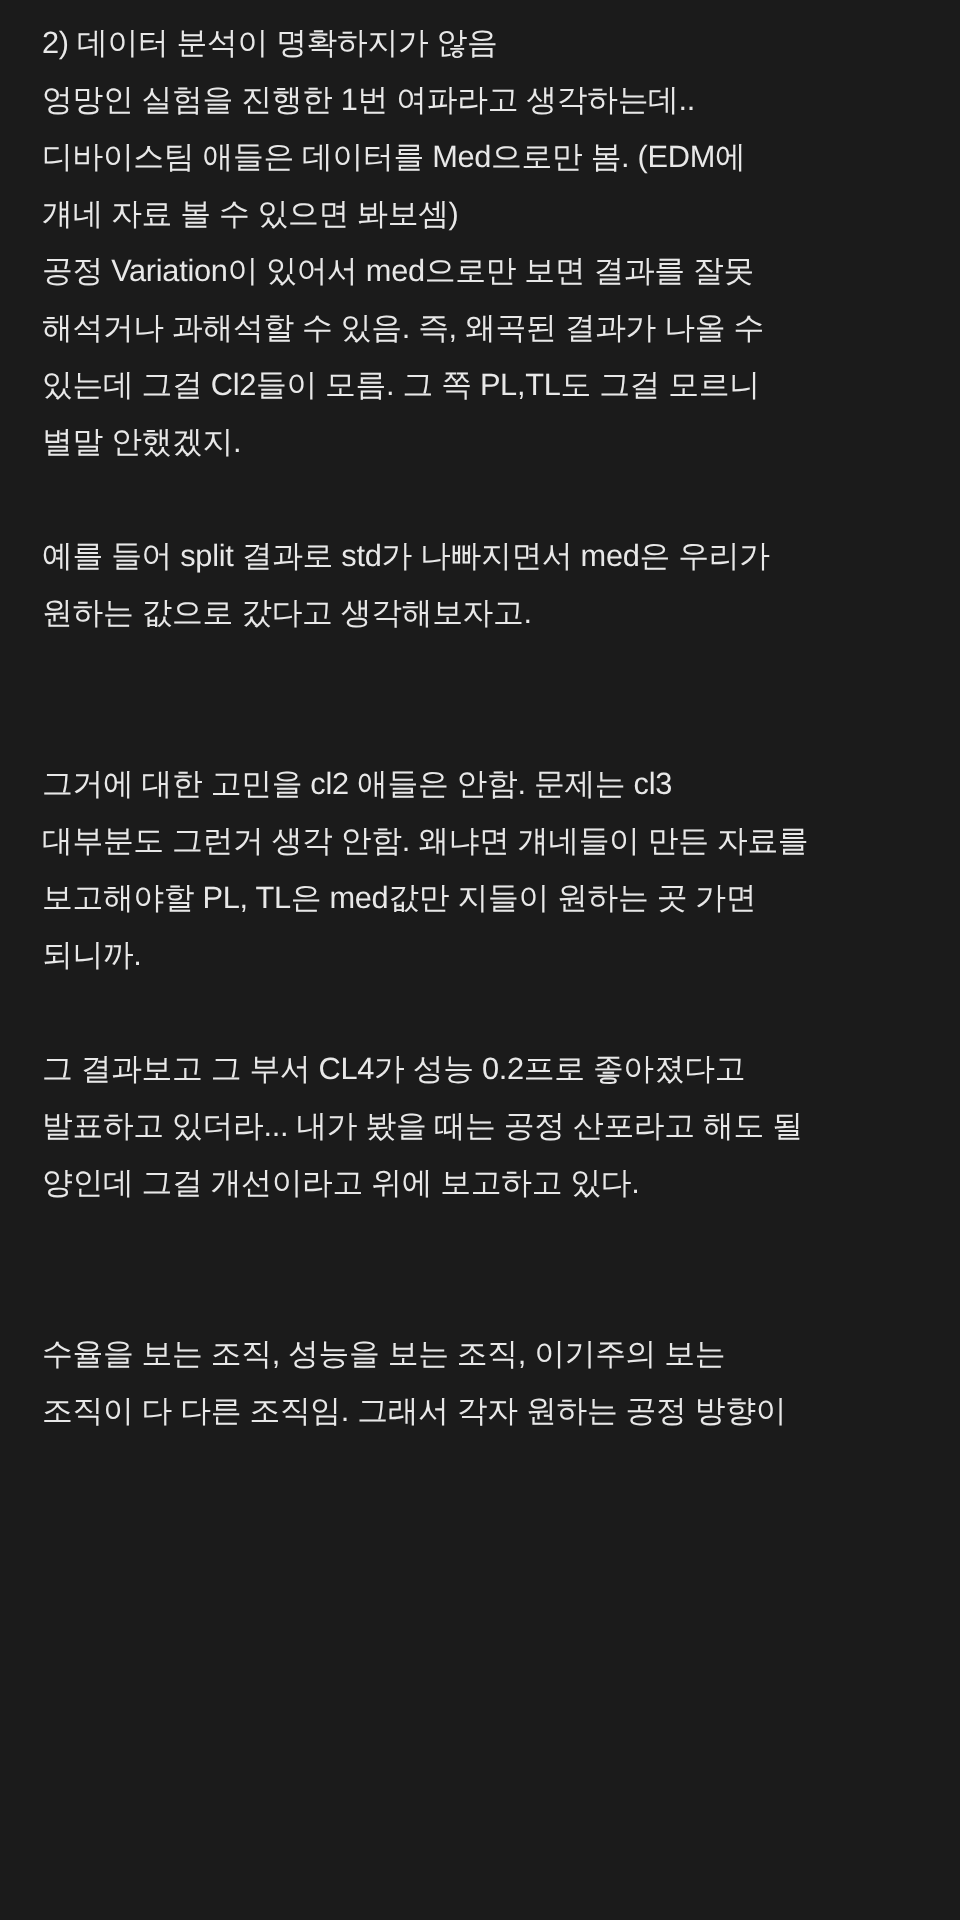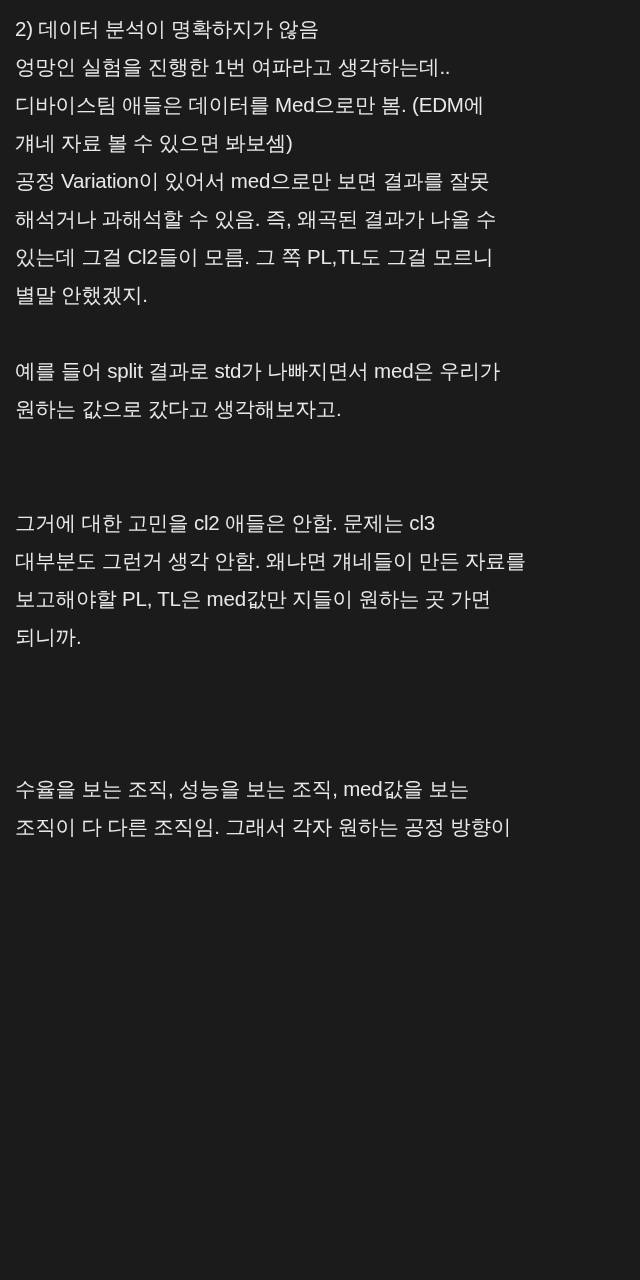--- a/index.html
+++ b/index.html
@@ -10,21 +10,21 @@
   body {
     width: 640px;
     min-height: 1280px;
     font-family: "Liberation Sans", "DejaVu Sans", sans-serif;
   }
   #page {
     width: 560px;
     min-height: 1280px;
     background: #1b1b1b;
     box-sizing: border-box;
-    padding: 10px 20px 0 15px;
+    padding: 10px 20px 0 28px;
     overflow: hidden;
   }
   .para {
     color: #e8e8e8;
     font-size: 20.5px;
     line-height: 38px;
     letter-spacing: -0.2px;
     white-space: pre-wrap;
     word-break: break-word;
     margin: 0;
@@ -48,17 +48,20 @@
   <div class="spacer"></div>
   <p class="para">예를 들어 split 결과로 std가 나빠지면서 med은 우리가
 원하는 값으로 갔다고 생각해보자고.</p>
   <div class="spacer"></div>
   <div class="spacer"></div>
   <p class="para">그거에 대한 고민을 cl2 애들은 안함. 문제는 cl3
 대부분도 그런거 생각 안함. 왜냐면 걔네들이 만든 자료를
 보고해야할 PL, TL은 med값만 지들이 원하는 곳 가면
 되니까.</p>
   <div class="spacer"></div>
+  <p class="para">그 결과보고 그 부서 CL4가 성능 0.2프로 좋아졌다고
+발표하고 있더라... 내가 봤을 때는 공정 산포라고 해도 될
+양인데 그걸 개선이라고 위에 보고하고 있다.</p>
   <div class="spacer"></div>
   <div class="spacer"></div>
-  <p class="para">수율을 보는 조직, 성능을 보는 조직, med값을 보는
+  <p class="para">수율을 보는 조직, 성능을 보는 조직, 이기주의 보는
 조직이 다 다른 조직임. 그래서 각자 원하는 공정 방향이</p>
 </div>
 
 </body></html>

